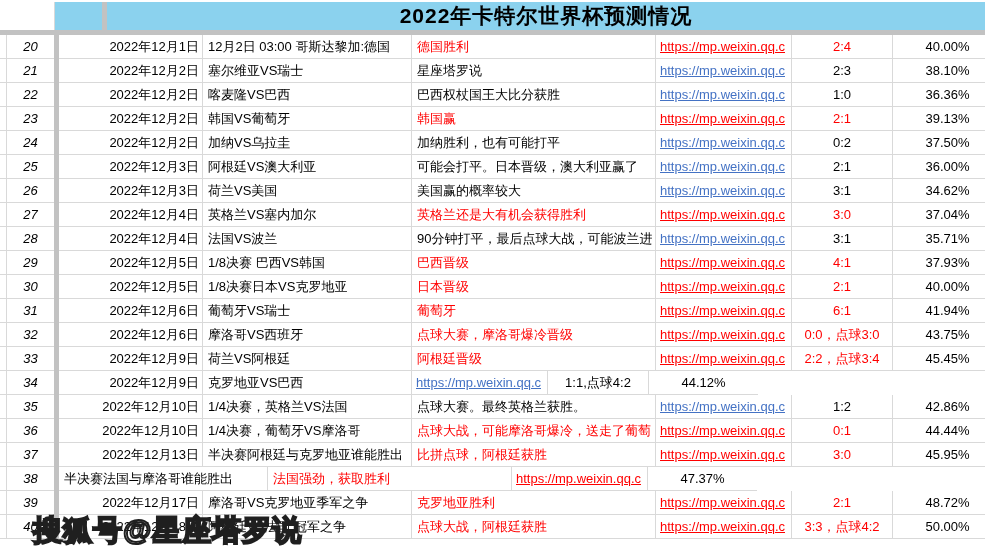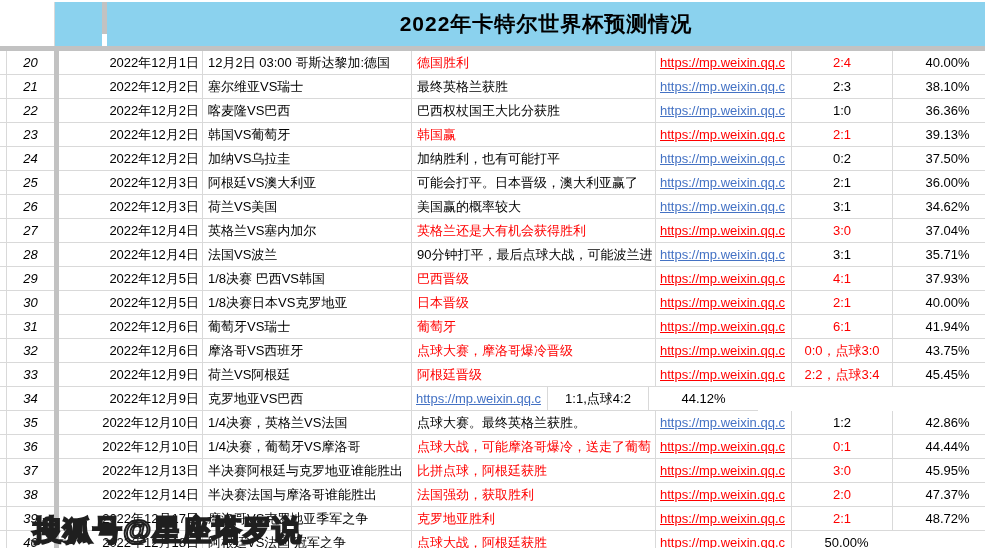--- a/index.html
+++ b/index.html
@@ -23,21 +23,21 @@
   .c-date{width:144px;justify-content:flex-end;padding-right:3px;}
   .c-match{width:209px;padding-left:5px;}
   .c-pred{width:244px;padding-left:5px;}
   .c-link{width:136px;padding-left:4px;text-decoration:underline;}
   .c-score{width:101px;justify-content:center;}
   .c-pct{width:109px;justify-content:center;border-right:none;}
   .red{color:var(--red);}
   .link{text-decoration:underline;color:var(--linkblue);}
   .link.red{color:var(--red);}
   
-  .title-row{display:flex;height:44px;padding-left:48px;}
+  .title-row{display:flex;height:28px;padding-left:48px;}
   .t-margin{flex:none;width:7px;background:#fff;border-right:1px solid var(--grid);}
   .t-num{flex:none;width:47px;background:var(--titlebg);}
   .t-main{flex:1;background:var(--titlebg);display:flex;align-items:center;justify-content:center;
     font-size:21px;font-weight:bold;letter-spacing:1px;}
   .hsep{height:5px;background:var(--sep);}
   
   .watermark{position:absolute;left:33px;top:511px;font-size:29px;font-weight:bold;
     color:rgba(255,255,255,0.12);-webkit-text-stroke:2px #1f1f1f;
     letter-spacing:1px;pointer-events:none;white-space:nowrap;}
 </style>
@@ -69,21 +69,21 @@
     <div class="cell c-score red">2:4</div>
     <div class="cell c-pct">40.00%</div>
   </div>
 
   <div class="row">
     <div class="cell c-margin"></div>
     <div class="cell c-num">21</div>
     <div class="vsep"></div>
     <div class="cell c-date">2022年12月2日</div>
     <div class="cell c-match">塞尔维亚VS瑞士</div>
-    <div class="cell c-pred">最终英格兰获胜</div>
+    <div class="cell c-pred">星座塔罗说</div>
     <div class="cell c-link">
           <span class="link">https://mp.weixin.qq.c</span>
         </div>
     <div class="cell c-score">2:3</div>
     <div class="cell c-pct">38.10%</div>
   </div>
 
   <div class="row">
     <div class="cell c-margin"></div>
     <div class="cell c-num">22</div>
@@ -304,27 +304,25 @@
           <span class="link red">https://mp.weixin.qq.c</span>
         </div>
     <div class="cell c-score red">3:0</div>
     <div class="cell c-pct">45.95%</div>
   </div>
 
   <div class="row">
     <div class="cell c-margin"></div>
     <div class="cell c-num">38</div>
     <div class="vsep"></div>
-    <div class="cell c-date">2022年12月14日</div>
     <div class="cell c-match">半决赛法国与摩洛哥谁能胜出</div>
     <div class="cell c-pred red">法国强劲，获取胜利</div>
     <div class="cell c-link">
           <span class="link red">https://mp.weixin.qq.c</span>
         </div>
-    <div class="cell c-score red">2:0</div>
     <div class="cell c-pct">47.37%</div>
   </div>
 
   <div class="row">
     <div class="cell c-margin"></div>
     <div class="cell c-num">39</div>
     <div class="vsep"></div>
     <div class="cell c-date">2022年12月17日</div>
     <div class="cell c-match">摩洛哥VS克罗地亚季军之争</div>
     <div class="cell c-pred red">克罗地亚胜利</div>
@@ -338,18 +336,19 @@
   <div class="row">
     <div class="cell c-margin"></div>
     <div class="cell c-num">40</div>
     <div class="vsep"></div>
     <div class="cell c-date">2022年12月18日</div>
     <div class="cell c-match">阿根廷VS法国 冠军之争</div>
     <div class="cell c-pred red">点球大战，阿根廷获胜</div>
     <div class="cell c-link">
           <span class="link red">https://mp.weixin.qq.c</span>
         </div>
+    <div class="cell c-score red">3:3，点球4:2</div>
     <div class="cell c-pct">50.00%</div>
   </div>
 </div>
 
   <div class="watermark">搜狐号@星座塔罗说</div>
 </div>
 
 </body></html>

